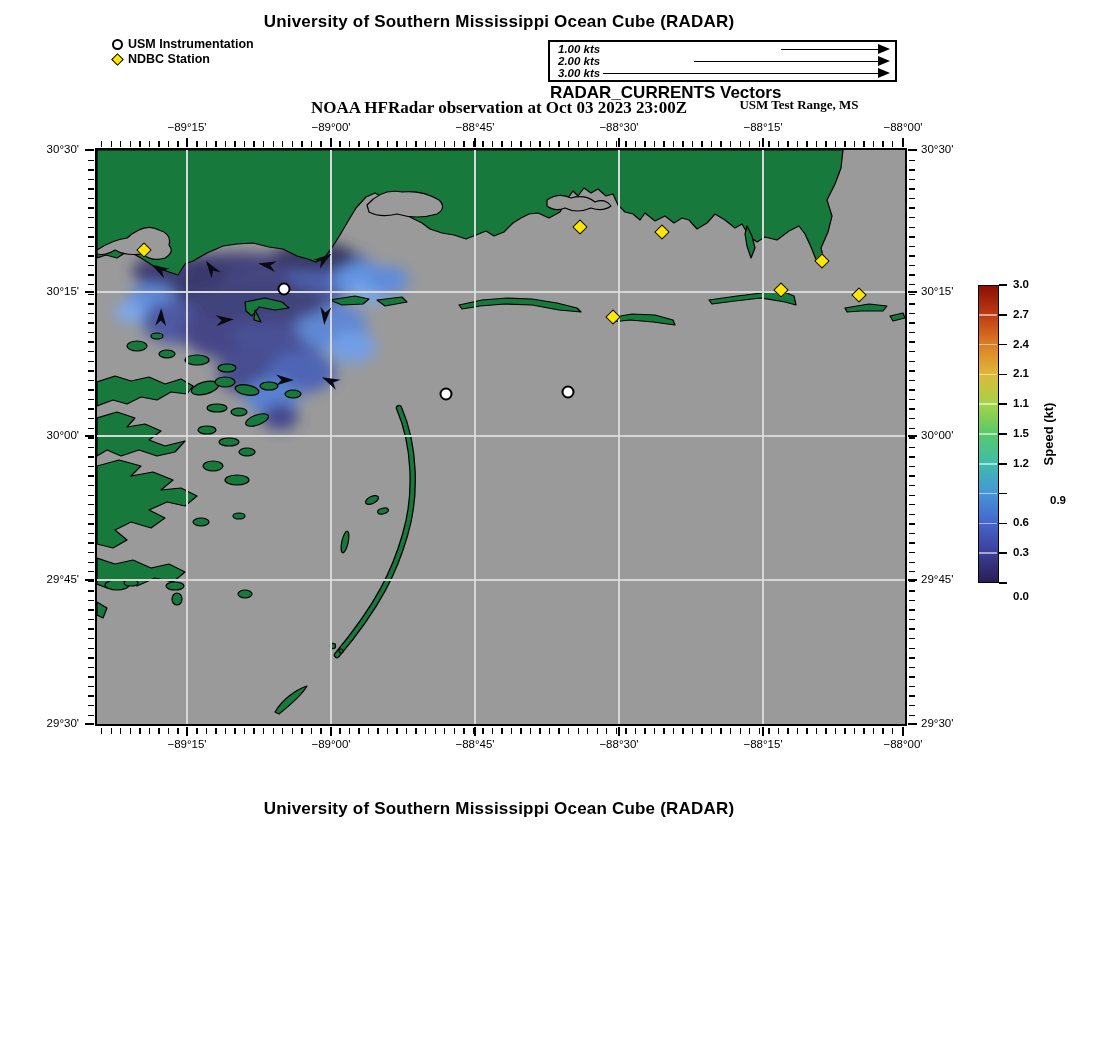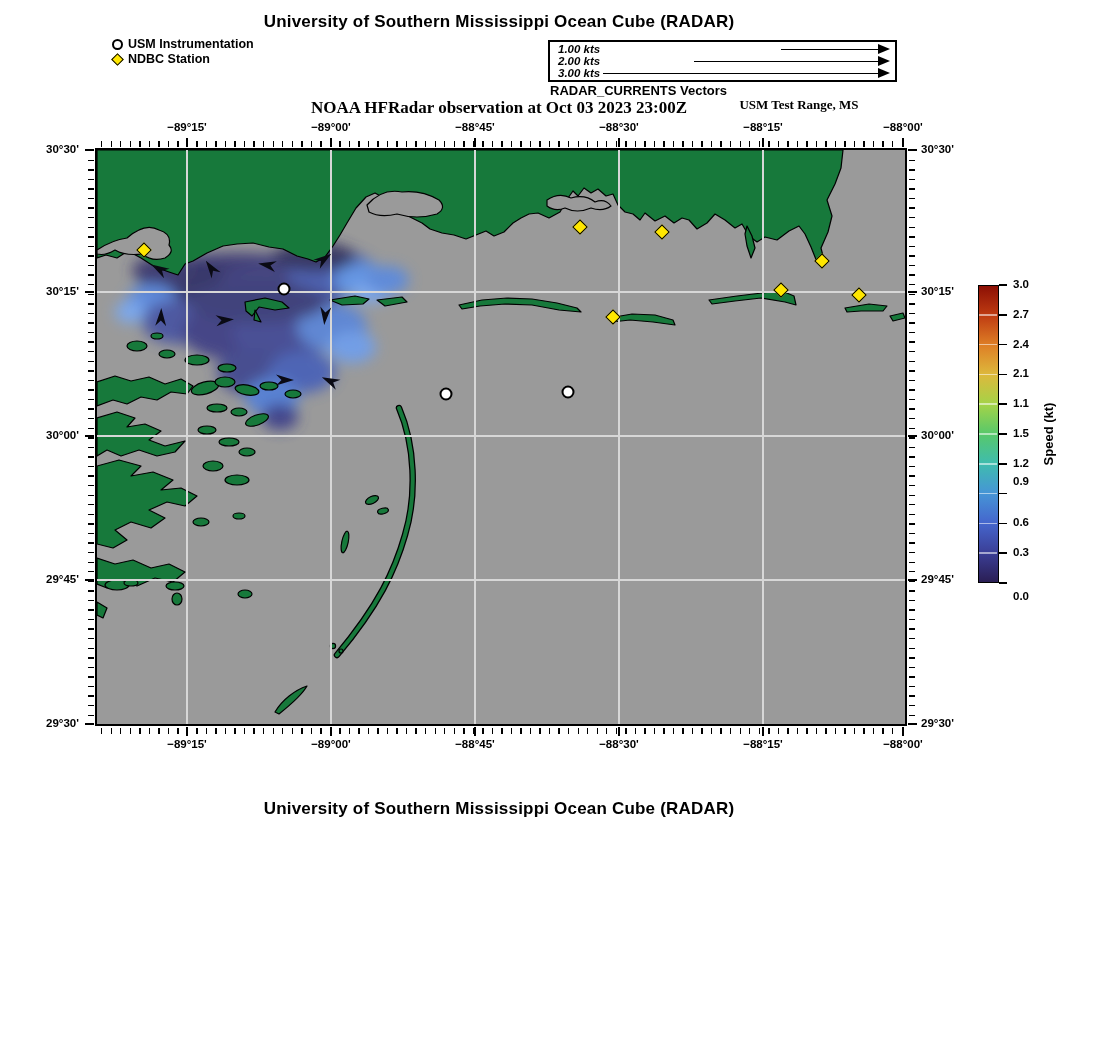--- a/index.html
+++ b/index.html
@@ -12,35 +12,35 @@
   .legend-row{position:absolute;display:flex;align-items:center;gap:5px;height:14px;}
   .legend-label{font-size:12.5px;font-weight:bold;white-space:nowrap;}
   .sym-circle{width:11px;height:11px;border:2px solid #000;border-radius:50%;background:#fff;box-sizing:border-box;}
   .sym-diamond{width:9px;height:9px;border:1.5px solid #000;background:#ffe700;transform:rotate(45deg);box-sizing:border-box;}
   .vecbox{position:absolute;left:548px;top:40px;width:345px;height:38px;border:2px solid #000;background:#fff;}
   .vecrow{position:absolute;left:8px;right:4px;height:12px;font-style:italic;}
   .vecrow .lbl{position:absolute;left:0;top:0;font-size:11.5px;font-weight:bold;line-height:12px;}
   .vecrow .shaft{position:absolute;right:12px;top:5.5px;height:1.5px;background:#000;}
   .vecrow .head{position:absolute;right:1px;top:0.5px;width:0;height:0;
     border-left:12px solid #000;border-top:5.5px solid transparent;border-bottom:5.5px solid transparent;}
-  .veccaption{position:absolute;left:550px;top:83px;font-size:13px;font-weight:bold;}
+  .veccaption{position:absolute;left:550px;top:83px;font-size:17px;font-weight:bold;}
   #map{position:absolute;left:95px;top:148px;width:808px;height:574px;border:2.5px solid #000;background:#9a9a9a;}
   .map-clip{position:absolute;left:0;top:0;width:808px;height:574px;overflow:hidden;}
   .tickstrip{position:absolute;background-repeat:repeat;}
   .ts-top{left:0;top:-9.5px;width:808px;height:6px;
     background-image:repeating-linear-gradient(90deg,#000 0 1.4px,transparent 1.4px 9.53px);background-position:4px 0;}
   .ts-bottom{left:0;bottom:-9.5px;width:808px;height:6px;
     background-image:repeating-linear-gradient(90deg,#000 0 1.4px,transparent 1.4px 9.53px);background-position:4px 0;}
   .ts-left{left:-9.5px;top:0;width:6px;height:574px;
     background-image:repeating-linear-gradient(180deg,#000 0 1.4px,transparent 1.4px 9.57px);}
   .ts-right{right:-9.5px;top:0;width:6px;height:574px;
     background-image:repeating-linear-gradient(180deg,#000 0 1.4px,transparent 1.4px 9.57px);}
   .majtick{position:absolute;background:#000;}
   .gridline{position:absolute;background:#d7d7d7;}
-  .axis-label{position:absolute;font-size:11.5px;font-weight:700;white-space:nowrap;}
+  .axis-label{position:absolute;font-size:11.5px;font-weight:400;white-space:nowrap;}
   .usm-marker{position:absolute;width:13px;height:13px;border:2.2px solid #000;border-radius:50%;
     background:#fff;box-sizing:border-box;transform:translate(-50%,-50%);}
   .ndbc-marker{position:absolute;width:11px;height:11px;border:1.6px solid #000;background:#ffe700;
     box-sizing:border-box;transform:translate(-50%,-50%) rotate(45deg);}
   .vec-arrow{position:absolute;width:22px;height:14px;transform-origin:center;}
   #colorbar{position:absolute;left:978px;top:285px;width:21px;height:298px;}
   .cbar-bar{position:absolute;left:0;top:0;width:21px;height:298px;border:1.5px solid #000;box-sizing:border-box;}
   .cbar-tick{position:absolute;left:21px;width:8px;height:1.6px;background:#000;}
   .cbar-innerline{position:absolute;left:1px;width:18px;height:1.5px;background:rgba(255,255,255,0.55);}
   .cbar-ticklabel{position:absolute;left:35px;width:34px;font-size:11.5px;font-weight:600;}
@@ -289,21 +289,21 @@
   <div class="cbar-tick" style="top: 297.2px;"></div>
       <div class="cbar-ticklabel" style="top: 291px; margin-top: 14px;">0.0</div>
       <div class="cbar-tick" style="top: 267.4px;"></div>
       <div class="cbar-innerline" style="top: 267.45px;"></div>
       <div class="cbar-ticklabel" style="top: 261.2px;">0.3</div>
       <div class="cbar-tick" style="top: 237.6px;"></div>
       <div class="cbar-innerline" style="top: 237.65px;"></div>
       <div class="cbar-ticklabel" style="top: 231.4px;">0.6</div>
       <div class="cbar-tick" style="top: 207.8px;"></div>
       <div class="cbar-innerline" style="top: 207.85px;"></div>
-      <div class="cbar-ticklabel" style="top: 190px;">0.9</div>
+      <div class="cbar-ticklabel" style="top: 209px; margin-left: 37px;">0.9</div>
       <div class="cbar-tick" style="top: 178px;"></div>
       <div class="cbar-innerline" style="top: 178.05px;"></div>
       <div class="cbar-ticklabel" style="top: 171.8px;">1.2</div>
       <div class="cbar-tick" style="top: 148.2px;"></div>
       <div class="cbar-innerline" style="top: 148.25px;"></div>
       <div class="cbar-ticklabel" style="top: 142px;">1.5</div>
       <div class="cbar-tick" style="top: 118.4px;"></div>
       <div class="cbar-innerline" style="top: 118.45px;"></div>
       <div class="cbar-ticklabel" style="top: 112.2px;">1.1</div>
       <div class="cbar-tick" style="top: 88.6px;"></div>

